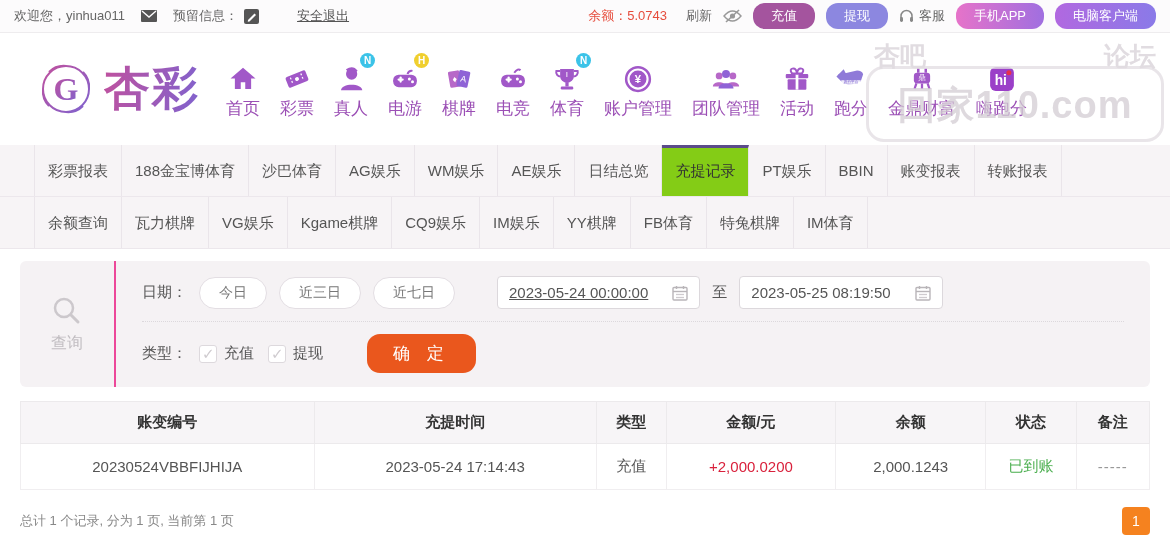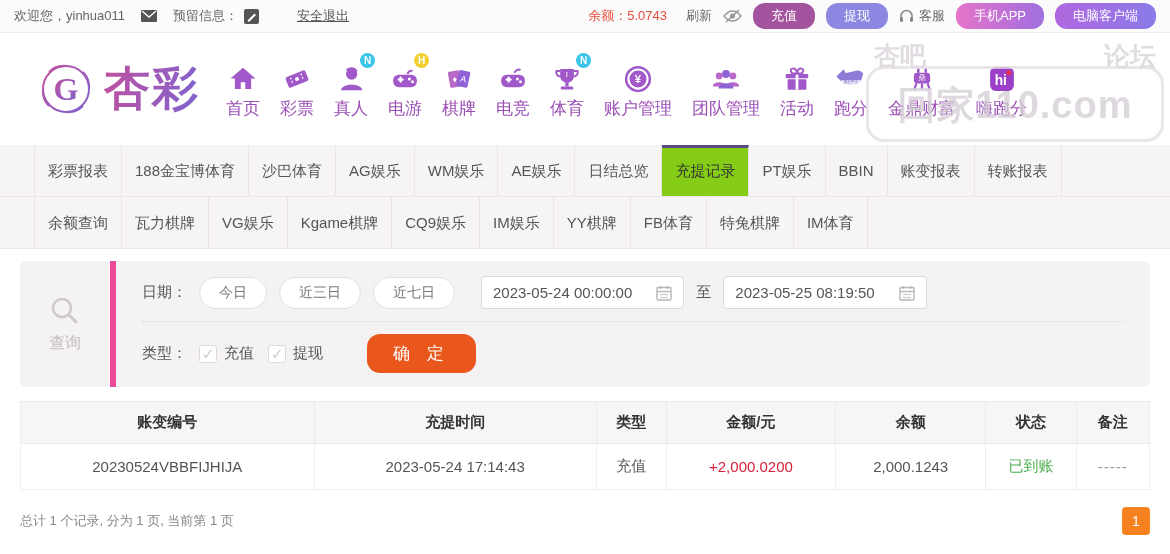--- a/index.html
+++ b/index.html
@@ -50,21 +50,21 @@
   .tab { height:51px; line-height:51px; padding:0 13px; font-size:15px; color:#555;
     border-right:1px solid #eae5ea; cursor:pointer; white-space:nowrap; }
   .tab:first-child { border-left:1px solid #eae5ea; }
   .tab.active { background:#84cc16; border-top:3px solid var(--tab-active-border);
     line-height:45px; color:#333; }
 
   
   .panel { margin:12px 20px 0; background:#f5f2f4; border-radius:6px;
     display:flex; height:126px; }
   .panel-left { width:96px; display:flex; flex-direction:column; align-items:center;
-    justify-content:center; gap:4px; color:#c2bec2; border-right:6px solid #ec4899;
+    justify-content:center; gap:4px; color:#c2bec2; border-right:2px solid #ec4899;
     font-size:16px; cursor:pointer; }
   .panel-right { flex:1; padding:15px 26px 13px; display:flex; flex-direction:column; }
   .frow { display:flex; align-items:center; gap:12px; }
   .flabel { font-size:15px; color:#555; white-space:nowrap; }
   .pill { background:#fff; border:1px solid #e3dee3; border-radius:16px; padding:6px 19px;
     font-size:14px; color:#777; cursor:pointer; font-family:inherit; }
   .dateinput { background:#fff; border:1px solid #dcd8dc; border-radius:4px;
     padding:7px 11px; display:flex; align-items:center; gap:24px; font-size:15px;
     color:#555; cursor:text; }
   .fdivider { border-top:1px dotted #dcd8dc; margin:12px 0; }
@@ -361,21 +361,21 @@
     <span>查询</span>
   </div>
   <div class="panel-right">
     <div class="frow">
       <span class="flabel">日期：</span>
       <span id="quick-ranges" style="display:flex;gap:12px;">
           <button class="pill">今日</button>
           <button class="pill">近三日</button>
           <button class="pill">近七日</button>
         </span>
-      <span class="dateinput" style="margin-left:14px;">
+      <span class="dateinput" style="margin-left:30px;text-decoration:underline;">
         <span>2023-05-24 00:00:00</span>
         <svg width="16" height="16" viewBox="0 0 16 16">
             <rect x="1" y="2.5" width="14" height="12.5" rx="1" fill="none" stroke="#b9b5b9" stroke-width="1.4"></rect>
             <line x1="1" y1="6.5" x2="15" y2="6.5" stroke="#b9b5b9" stroke-width="1.4"></line>
             <line x1="4.5" y1="1" x2="4.5" y2="4" stroke="#b9b5b9" stroke-width="1.4"></line>
             <line x1="11.5" y1="1" x2="11.5" y2="4" stroke="#b9b5b9" stroke-width="1.4"></line>
             <line x1="4" y1="9.5" x2="12" y2="9.5" stroke="#cfcbcf" stroke-width="1.3"></line>
             <line x1="4" y1="12.5" x2="12" y2="12.5" stroke="#cfcbcf" stroke-width="1.3"></line>
           </svg>
       </span>

